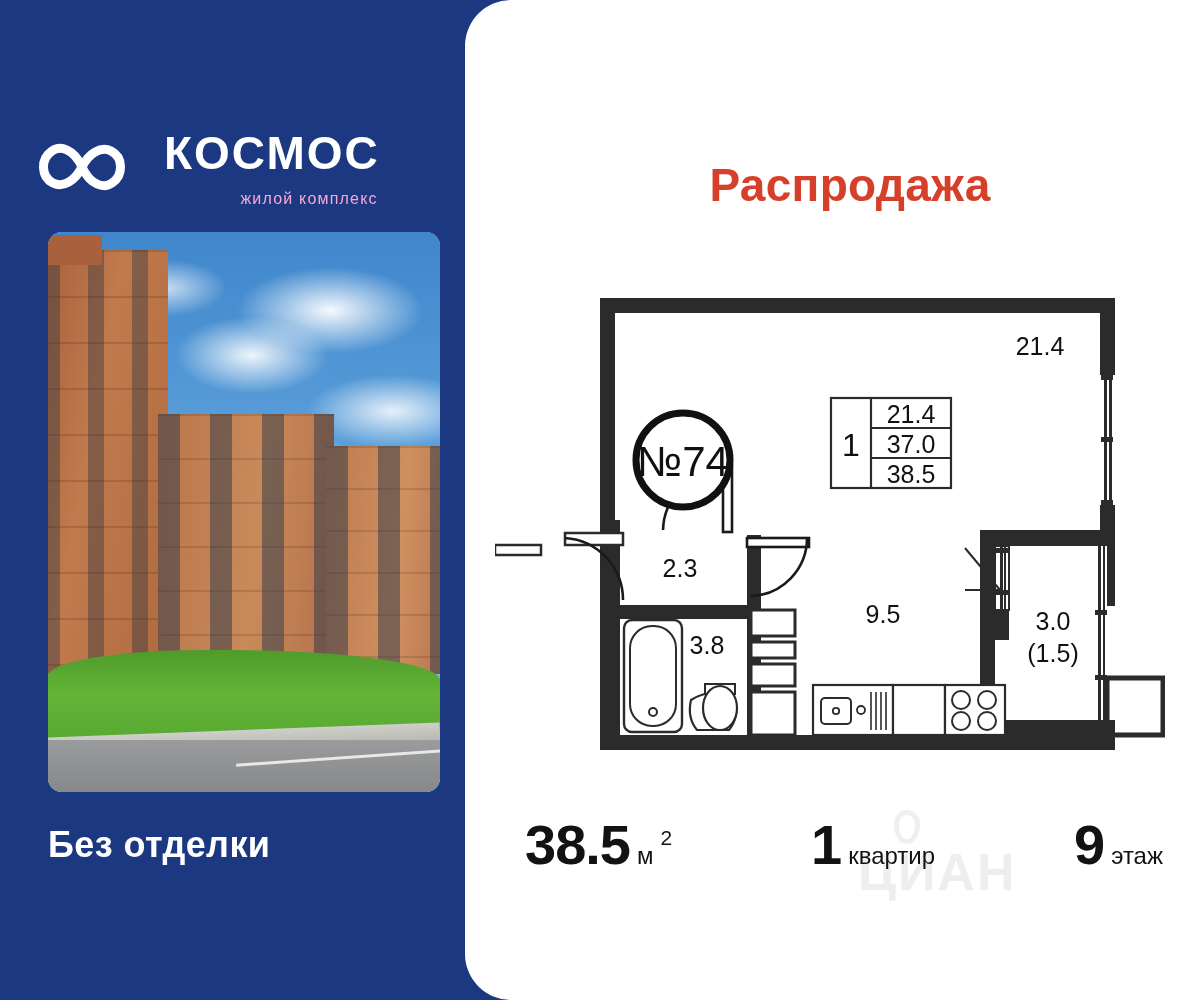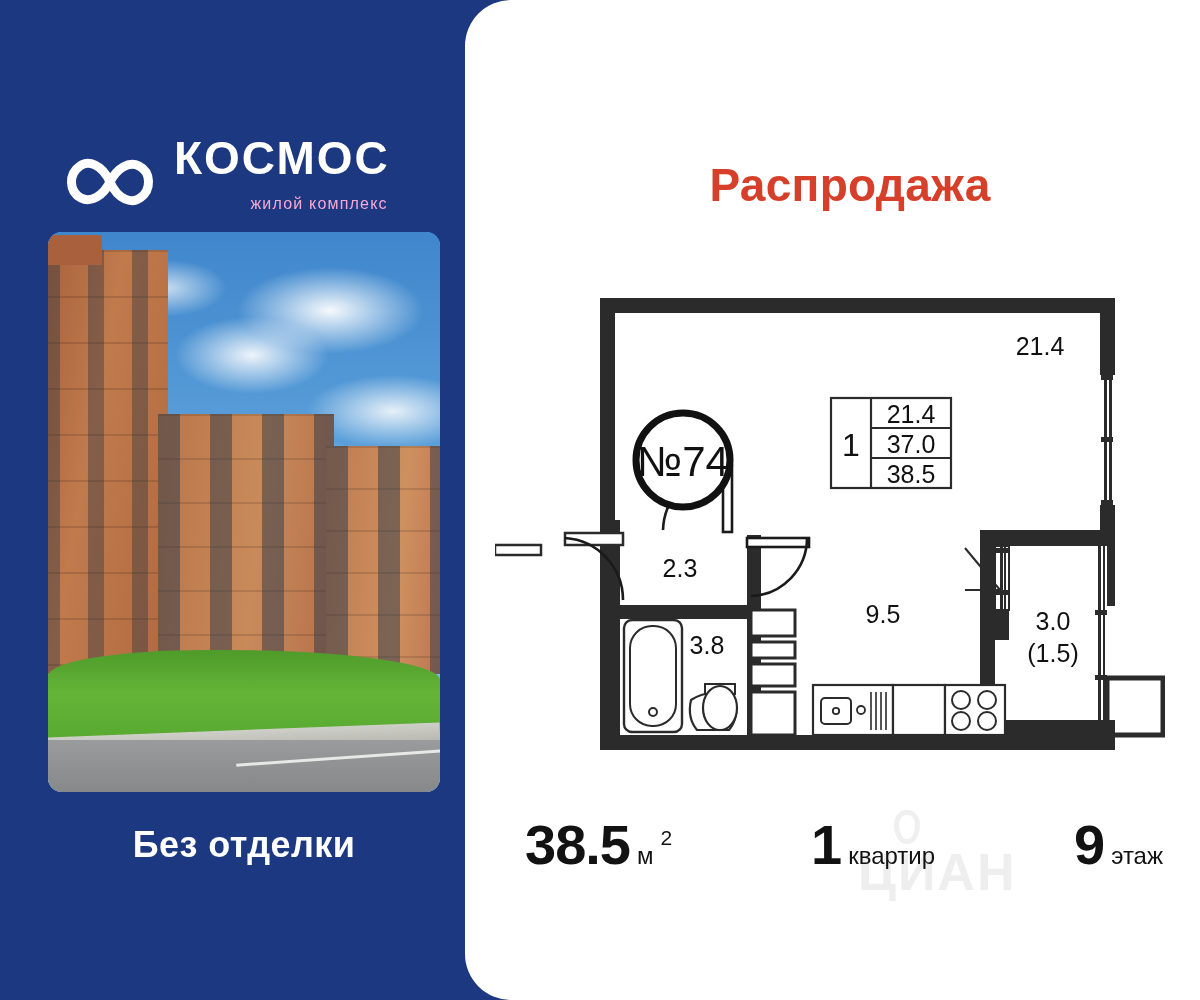--- a/index.html
+++ b/index.html
@@ -26,27 +26,27 @@
     top: 0;
     width: 735px;
     height: 1000px;
     background: #ffffff;
     border-radius: 46px 0 0 46px;
   }
 
   
   .brand-block {
     position: absolute;
-    left: 64px;
+    left: 36px;
     top: 122px;
     width: 396px;
     height: 90px;
     display: flex;
-    align-items: flex-end;
-    gap: 18px;
+    align-items: center;
+    gap: 36px;
   }
 
   .infinity-mark {
     width: 92px;
     height: 60px;
     flex: 0 0 auto;
   }
 
   .brand-text { padding-top: 2px; }
 
@@ -183,21 +183,20 @@
     height: 18px;
     background: linear-gradient(#cfcfc9, #b9b9b2);
     transform: rotate(-2.2deg);
   }
 
   .finish-caption {
     position: absolute;
     left: 48px;
     top: 824px;
     width: 392px;
-    text-align: center;
     color: #ffffff;
     font-size: 36px;
     font-weight: bold;
     letter-spacing: 0.4px;
   }
 
   
   .headline {
     position: absolute;
     left: 580px;

